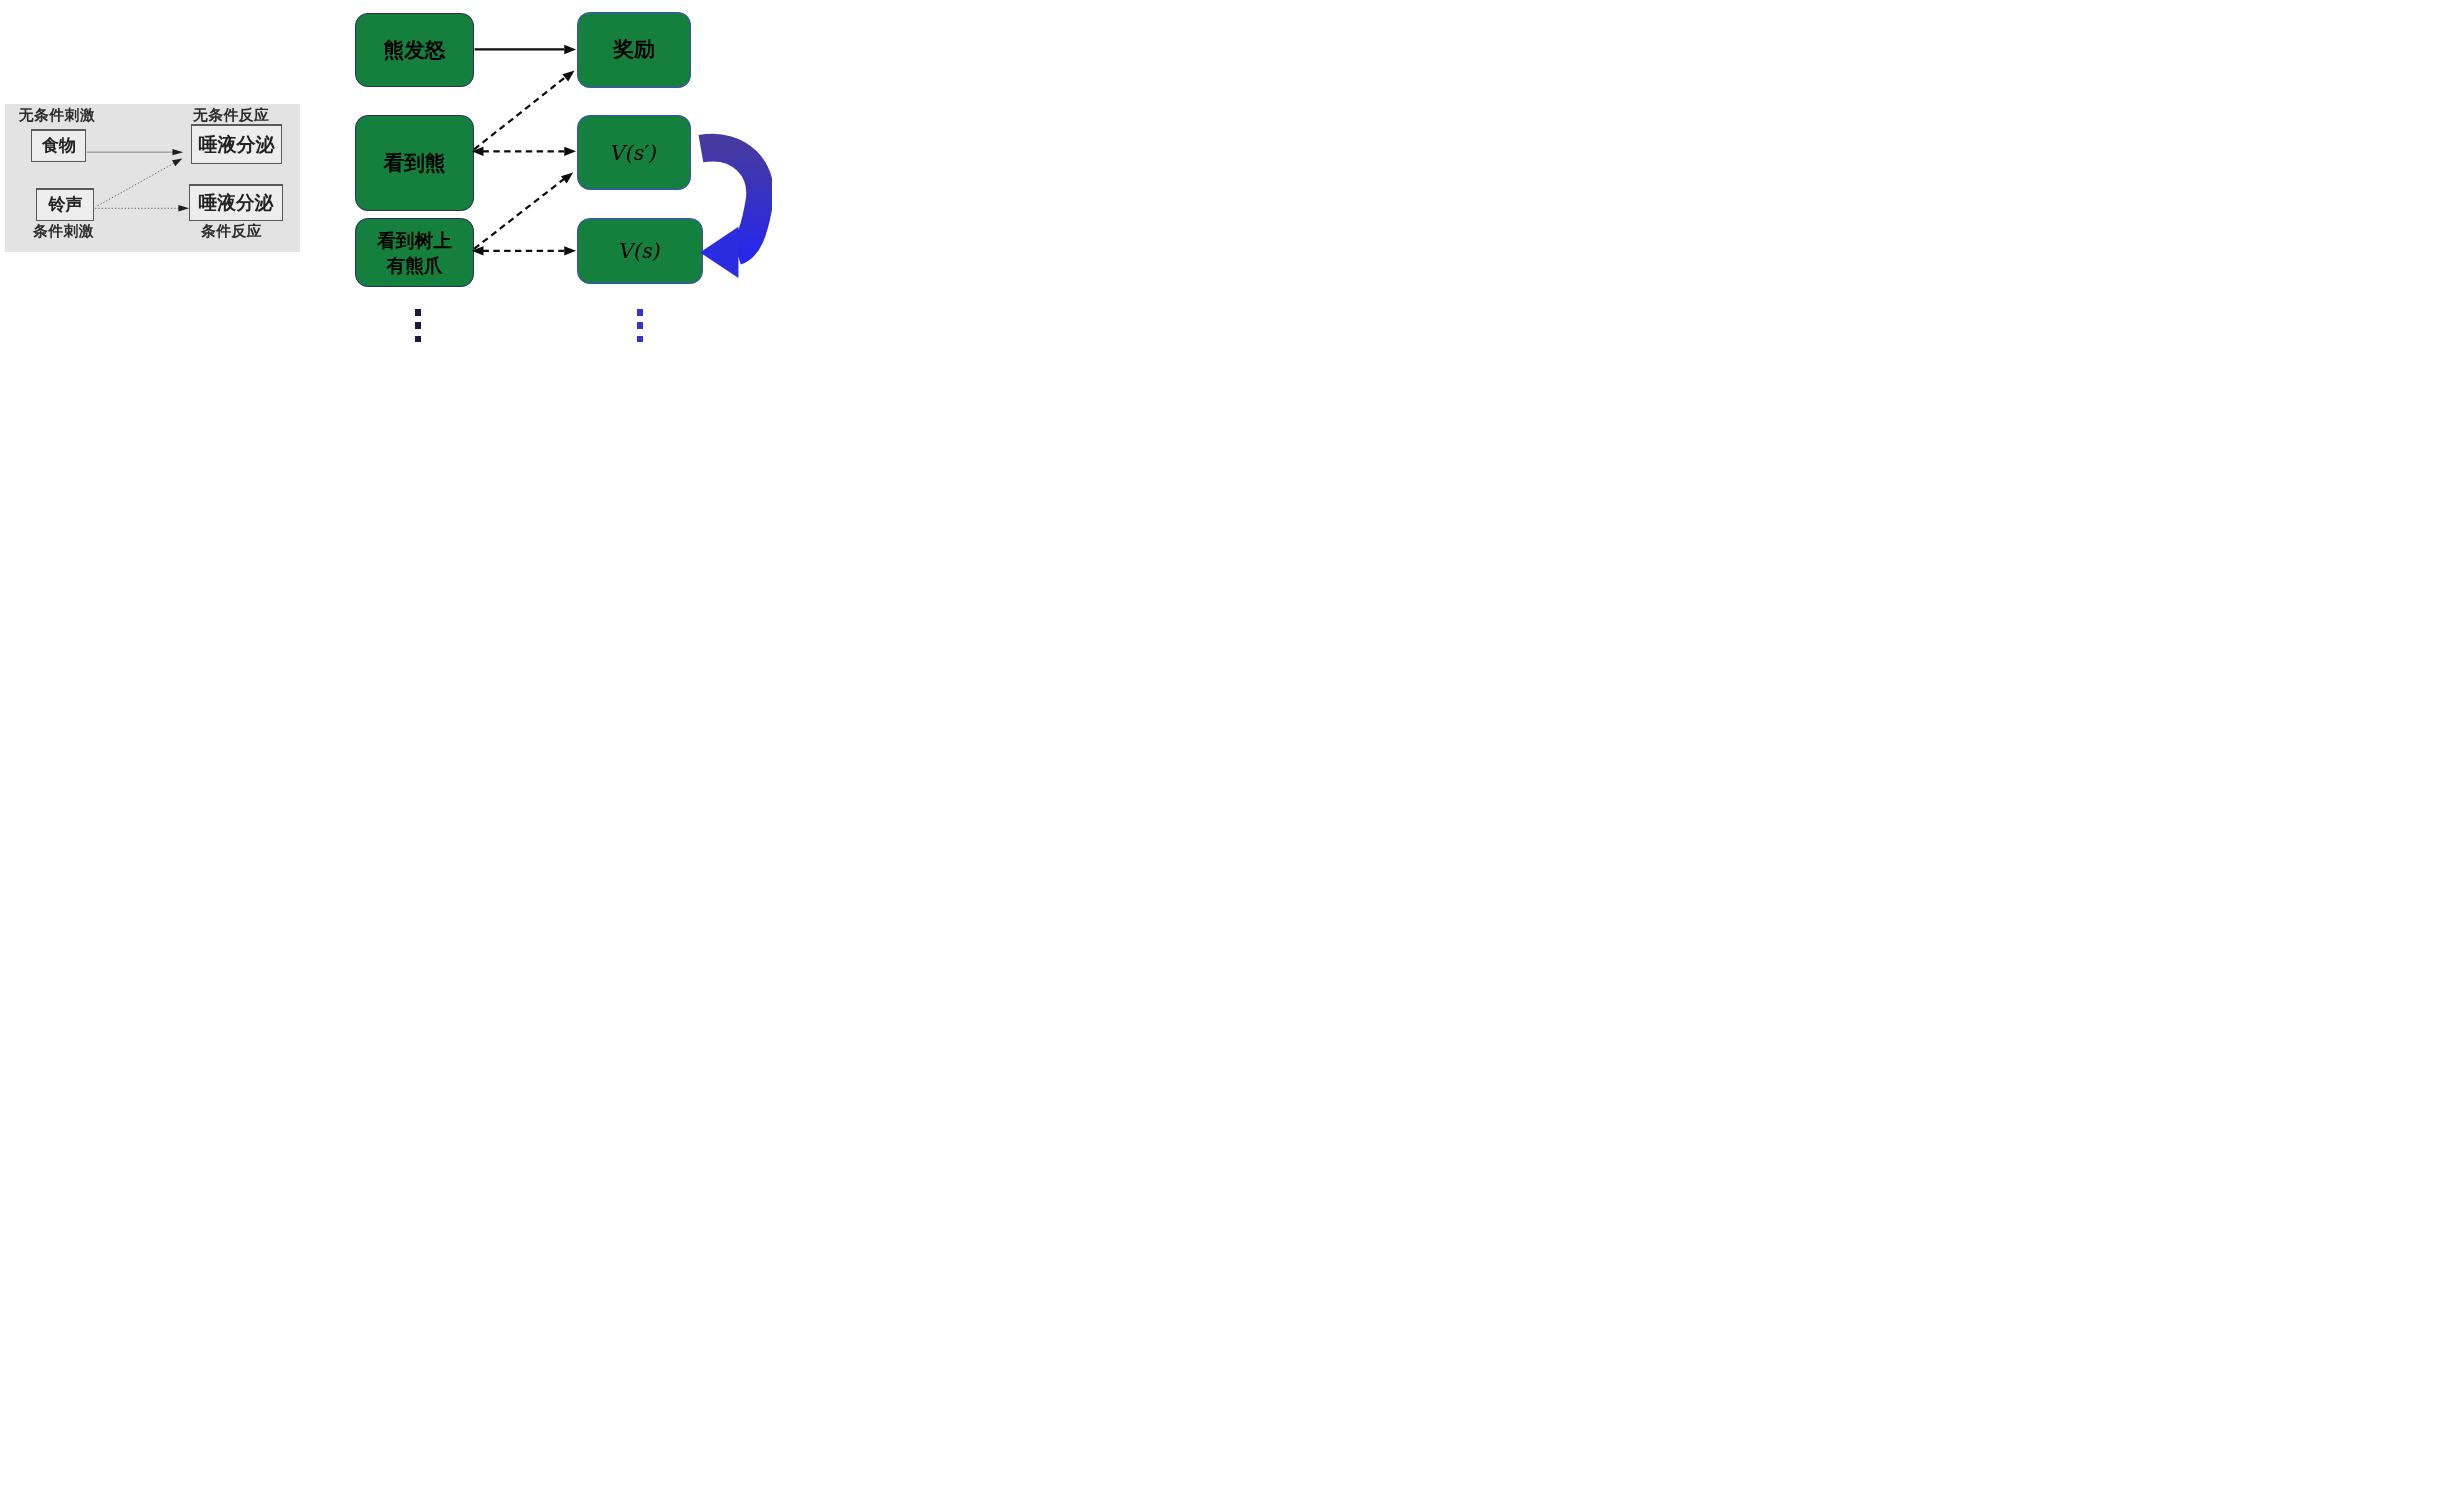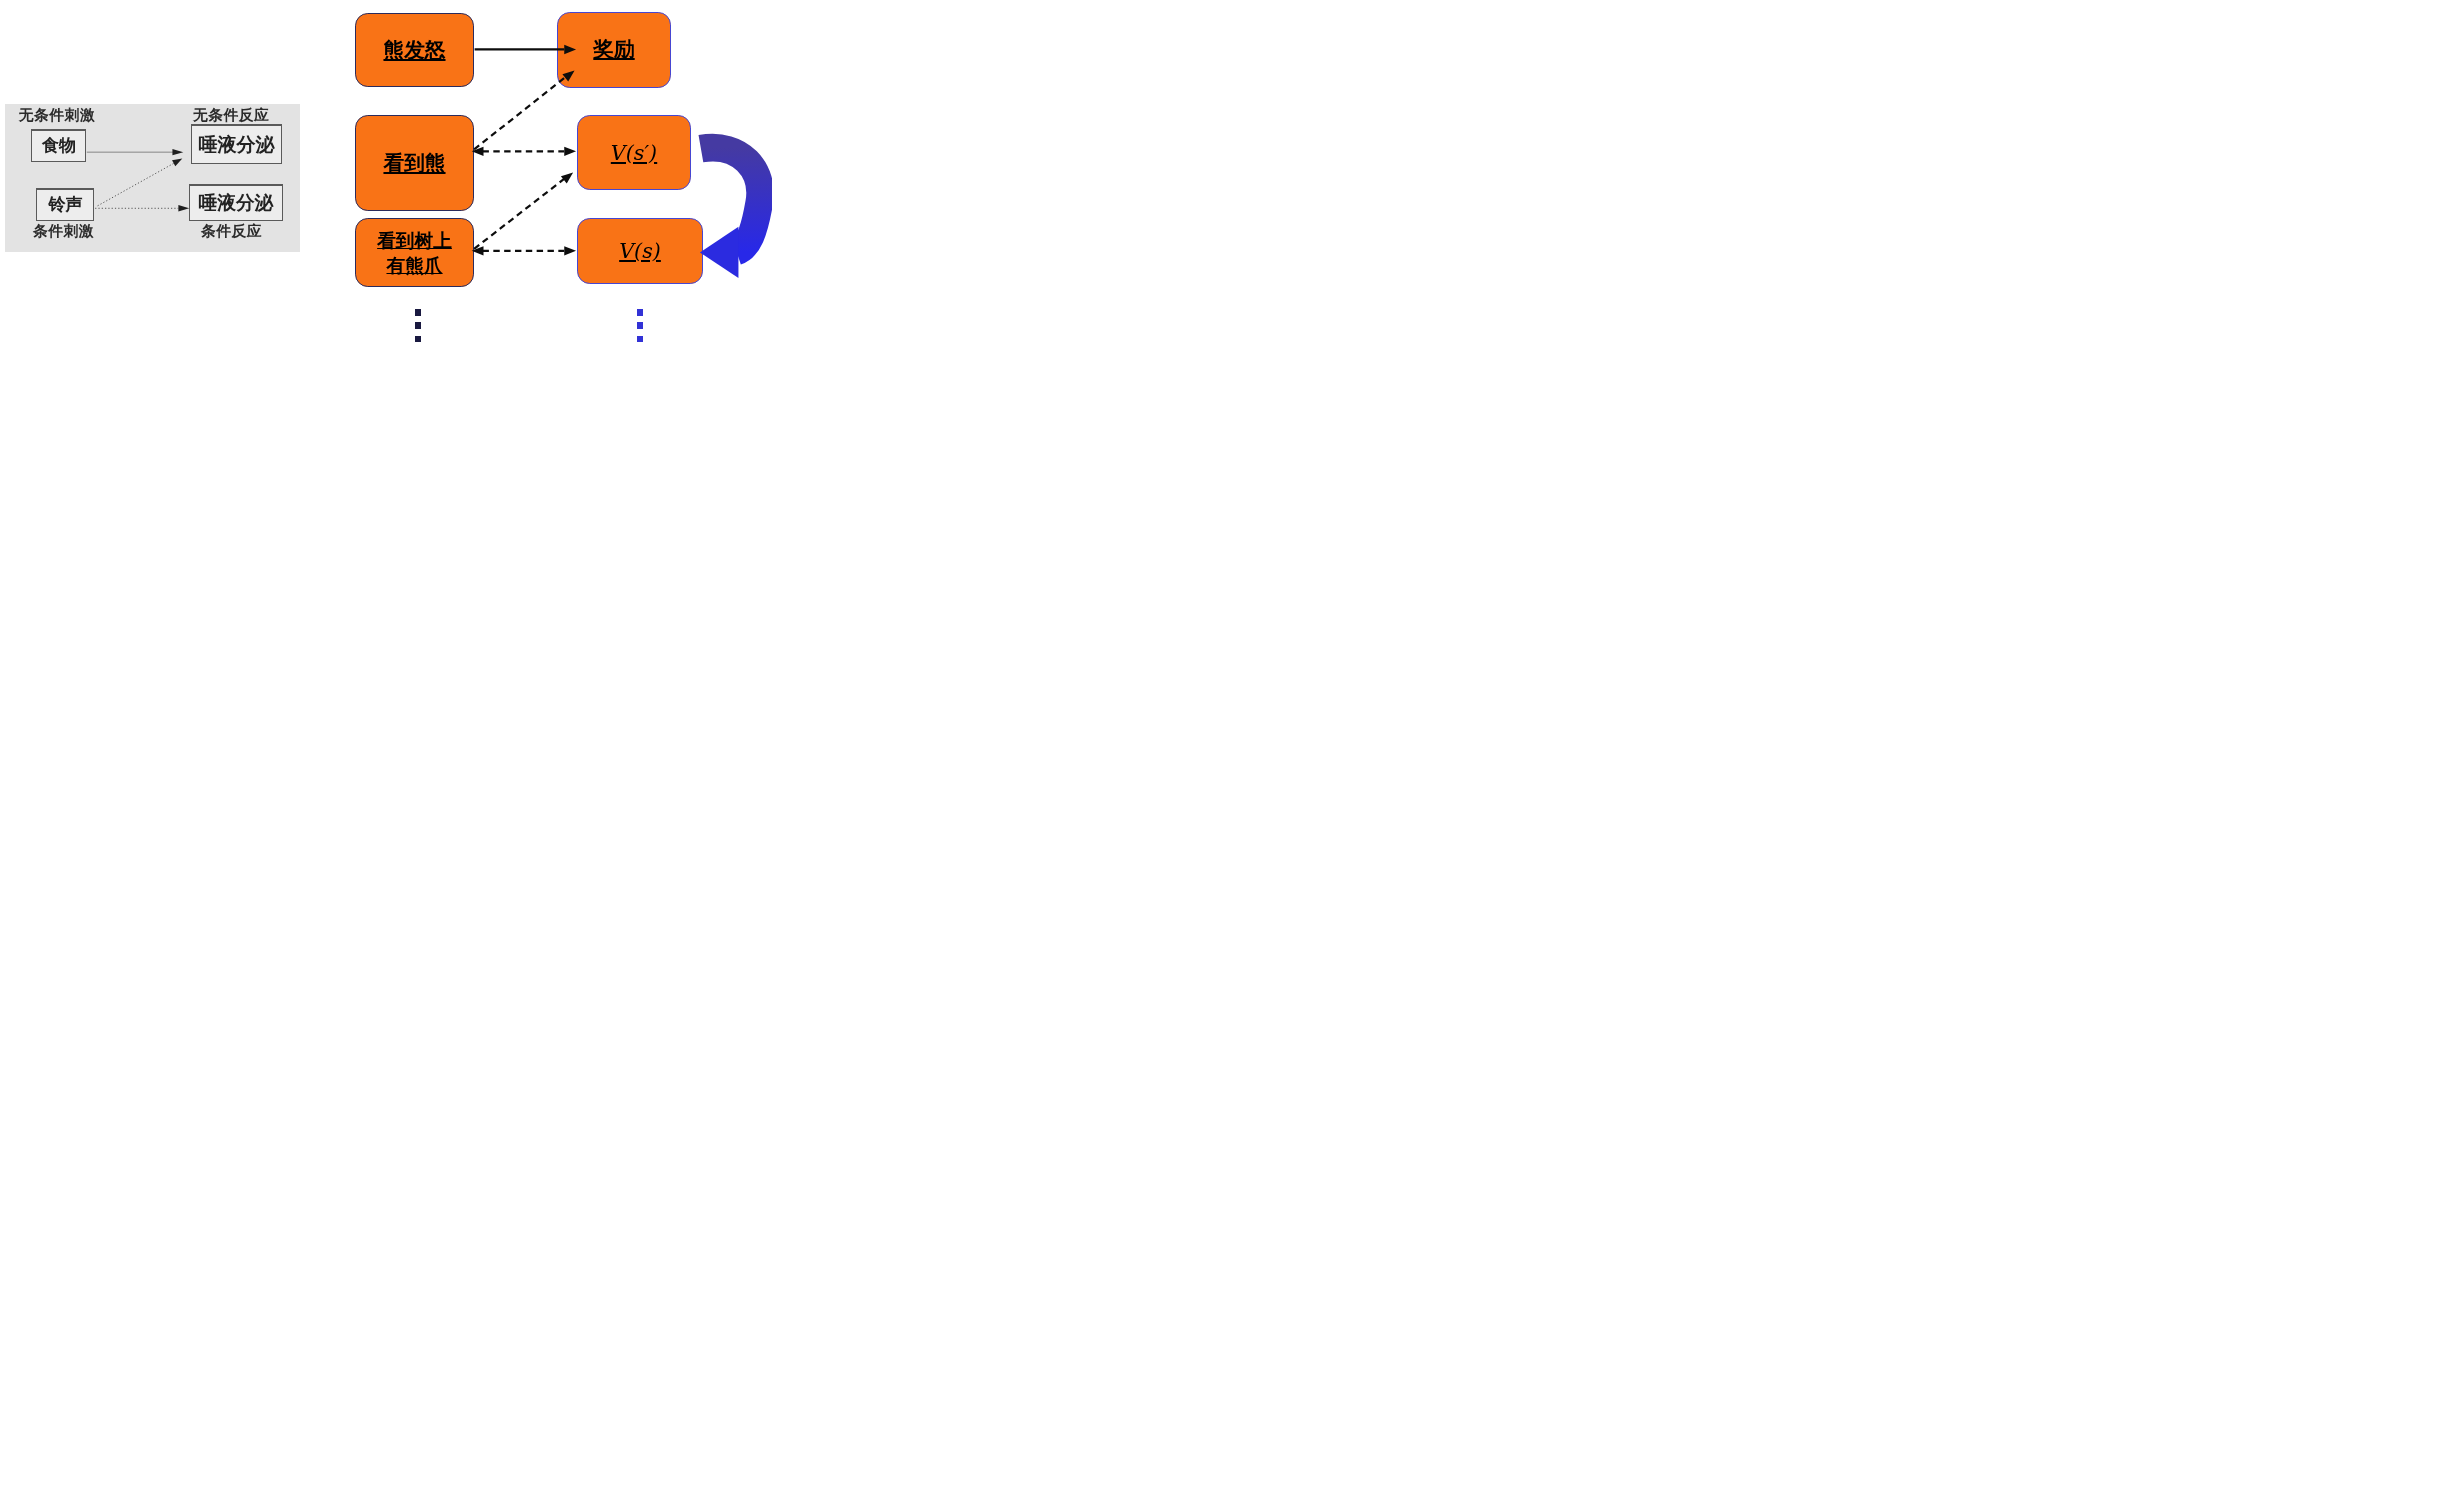--- a/index.html
+++ b/index.html
@@ -19,24 +19,23 @@
   }
   .pbox{
     position:absolute;background:#ededed;border:1px solid #5a5a5a;
     border-top-width:2px;border-bottom-width:1.5px;
     display:flex;justify-content:center;align-items:center;
   }
   .pbox span{font-weight:bold;color:#222;line-height:1.15;white-space:nowrap;}
   .panel-svg{position:absolute;left:0;top:0;width:100%;height:100%;}
   
   .node{
-    position:absolute;background:#f97316;border-radius:12.8px;
+    position:absolute;background:#15803d;border-radius:12.8px;
     display:flex;flex-direction:column;justify-content:center;align-items:center;
     text-align:center;
-    text-decoration:underline;
   }
   .node.state{border:1.5px solid var(--state-border,#2b2b5c);}
   .node.value{border:1.5px solid var(--value-border,#4646d2);}
   .node .cjk{
     font-family:"DejaVu Serif","Liberation Serif",serif;
     font-size:20.7px;font-weight:600;color:#000;line-height:1.3;white-space:nowrap;
   }
   .node .cjk.small{font-size:18.7px;}
   .node .bold{font-weight:bold;}
   .node .math{
@@ -97,21 +96,21 @@
         <line x1="183" y1="204" x2="352" y2="204" stroke="#555" stroke-width="2" stroke-dasharray="2.5 4.2"></line>
         <polygon points="374,204 352,197.5 352,210.5" fill="#1f1f1f"></polygon>
       </g>
     </svg>
   </div>
 
   <div class="node state" style="left:355px;top:13.3px;width:119px;height:74px;">
     <span class="cjk">熊发怒</span>
   </div>
 
-  <div class="node value" style="left:557px;top:11.8px;width:114px;height:76px;">
+  <div class="node value" style="left:577px;top:11.8px;width:114px;height:76px;">
     <span class="cjk bold">奖励</span>
   </div>
 
   <div class="node state" style="left:355px;top:115px;width:119px;height:96px;">
     <span class="cjk">看到熊</span>
   </div>
 
   <div class="node value" style="left:577px;top:115px;width:114px;height:75px;">
     <span class="math">V(s′)</span>
   </div>

